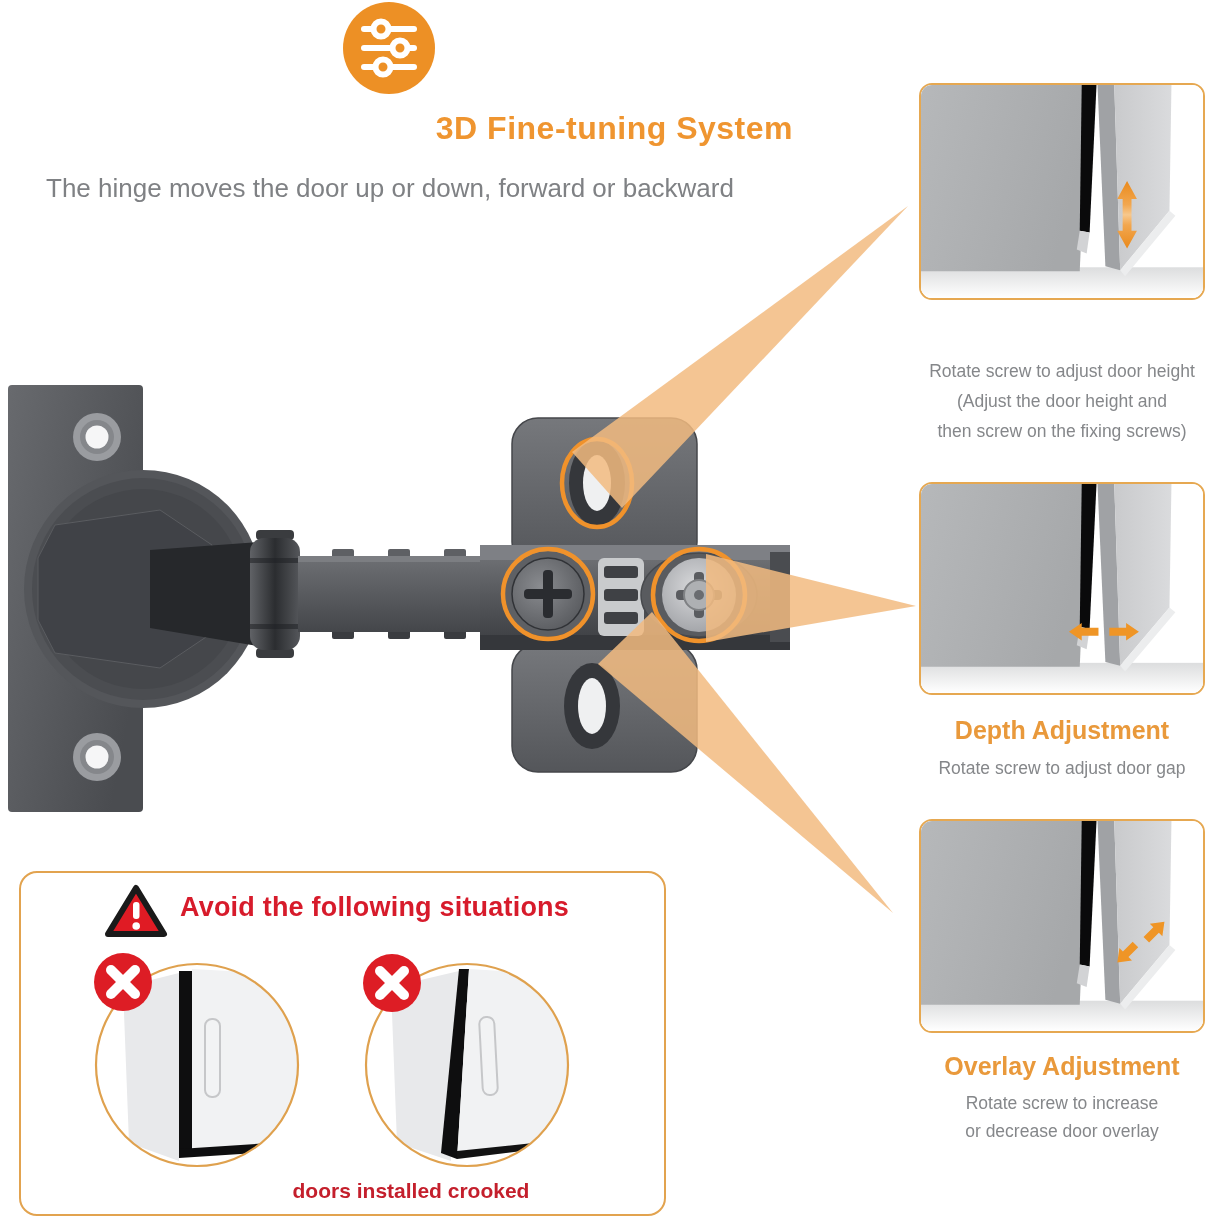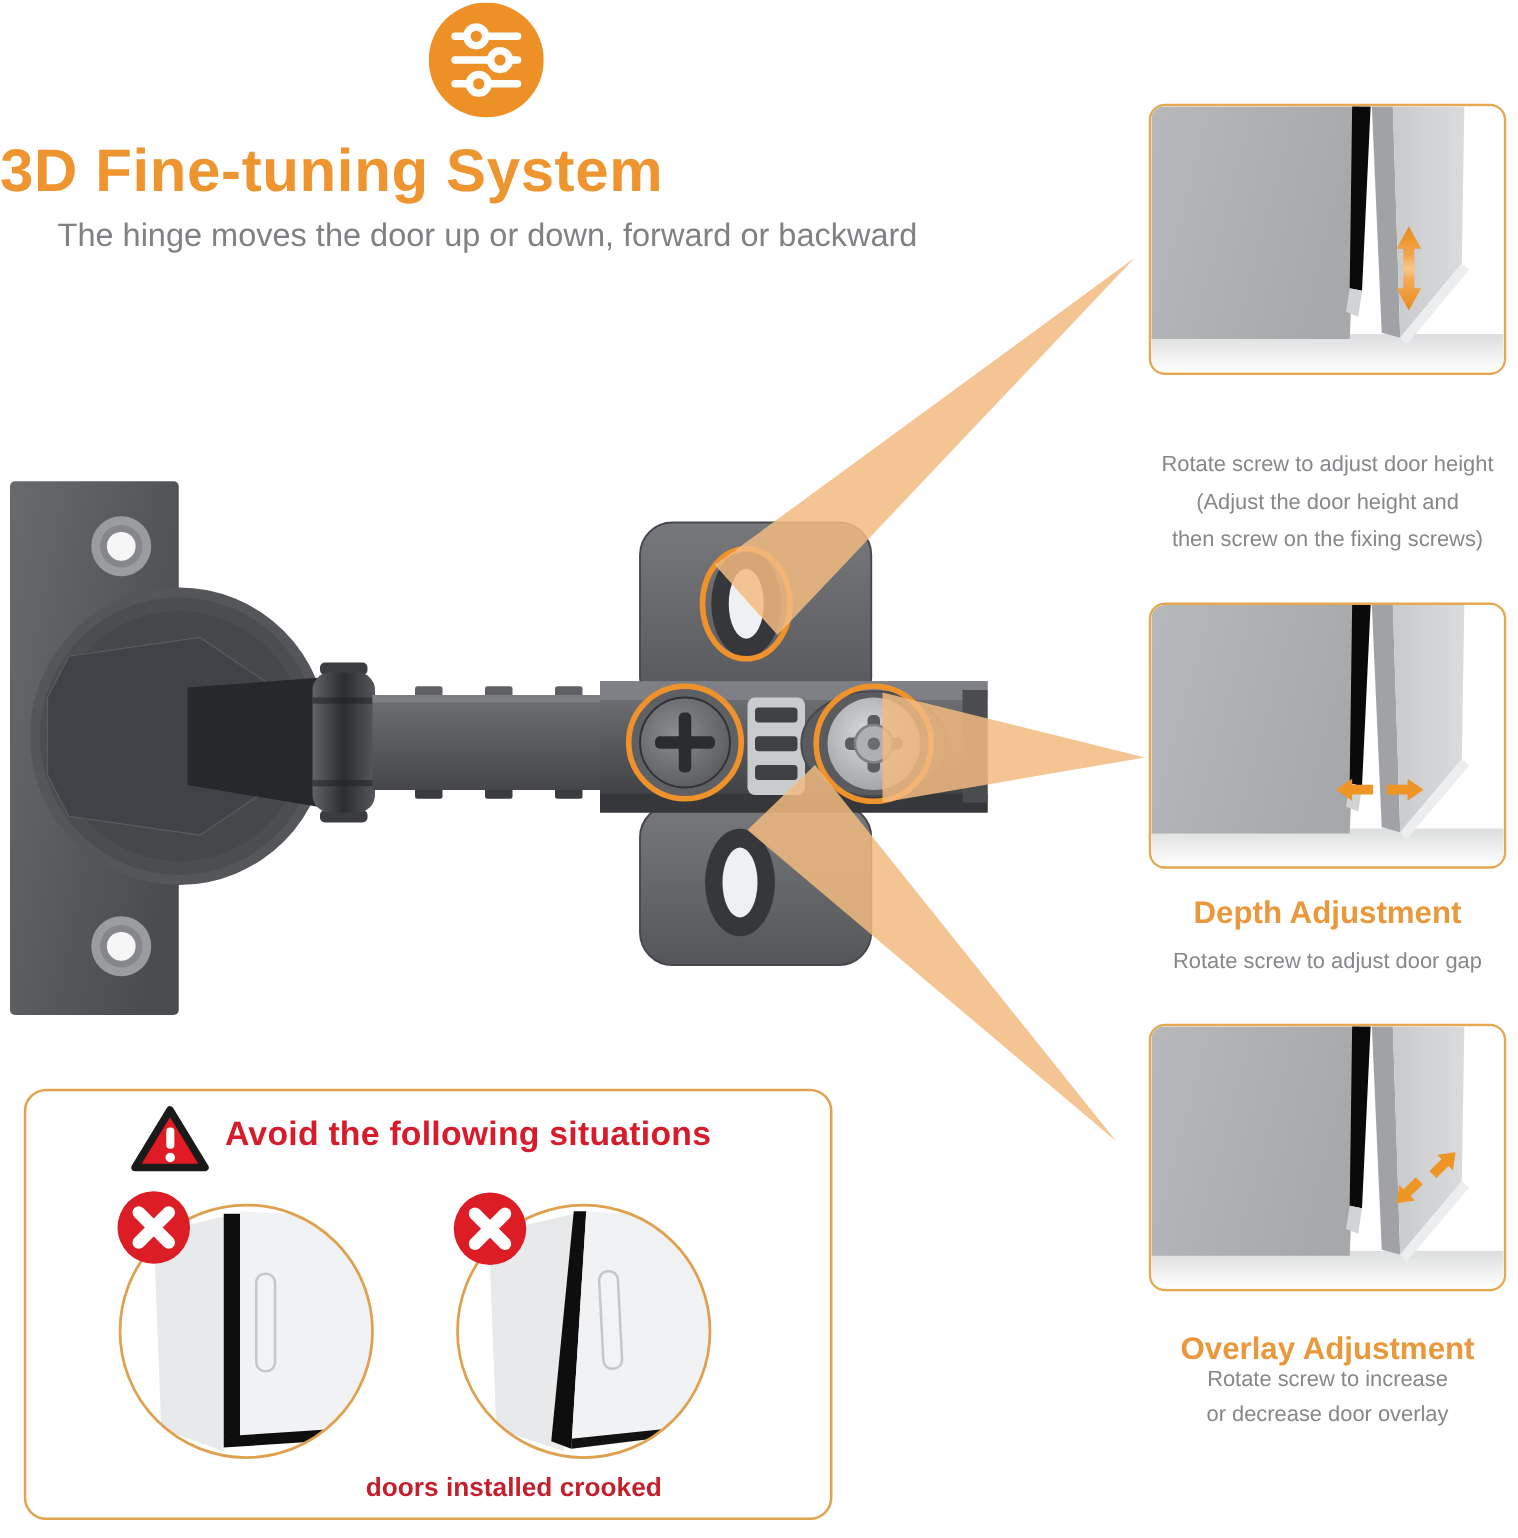--- a/index.html
+++ b/index.html
@@ -2,22 +2,22 @@
 <html><head>
 <meta charset="utf-8">
 <style>
   html,body{margin:0;padding:0;background:#fff;}
   .canvas{
     position:relative;width:1214px;height:1230px;background:#ffffff;overflow:hidden;
     font-family:"Liberation Sans", sans-serif;
   }
   .abs{position:absolute;}
   .page-title{
-    left:0;top:110px;width:780px;text-align:left;
-    font-size:48px;font-weight:700;color:#EF9530;letter-spacing:0.5px;
+    left:13px;top:110px;width:780px;text-align:right;
+    font-size:32px;font-weight:700;color:#EF9530;letter-spacing:0.5px;
   }
   .page-subtitle{
     left:0;top:169px;width:780px;text-align:center;
     font-size:26px;color:#7F8184;line-height:39px;font-weight:400;
   }
   .panel{
     left:919px;width:286px;background:#fff;border:2px solid #E6A851;
     border-radius:13px;overflow:hidden;box-sizing:border-box;
   }
   .panel svg{display:block;}
@@ -287,21 +287,21 @@
       <g fill="#EF9526">
         <g transform="translate(237,113) rotate(-45)">
           <path d="M14,0 L2,9 L2,4 L-12,4 L-12,-4 L2,-4 L2,-9 Z"></path>
         </g>
         <g transform="translate(209,135) rotate(135)">
           <path d="M14,0 L2,9 L2,4 L-12,4 L-12,-4 L2,-4 L2,-9 Z"></path>
         </g>
       </g>
     </svg>
   </div>
-  <div class="abs panel-title" style="top:1052px;margin-top:13px;">Overlay Adjustment</div>
+  <div class="abs panel-title" style="top:1052px;">Overlay Adjustment</div>
   <div class="abs panel-desc" style="top:1089px;line-height:28px;">
     <div>Rotate screw to increase</div>
     <div>or decrease door overlay</div>
   </div>
 
   <div class="abs avoid-box">
 
     <div class="abs" style="left:82px;top:9px;width:66px;height:58px;">
       <svg width="66" height="58" viewBox="0 0 66 58">
         <path d="M33,6 L61,52 L5,52 Z" fill="#E01B24" stroke="#1A1A1A" stroke-width="6" stroke-linejoin="round"></path>

